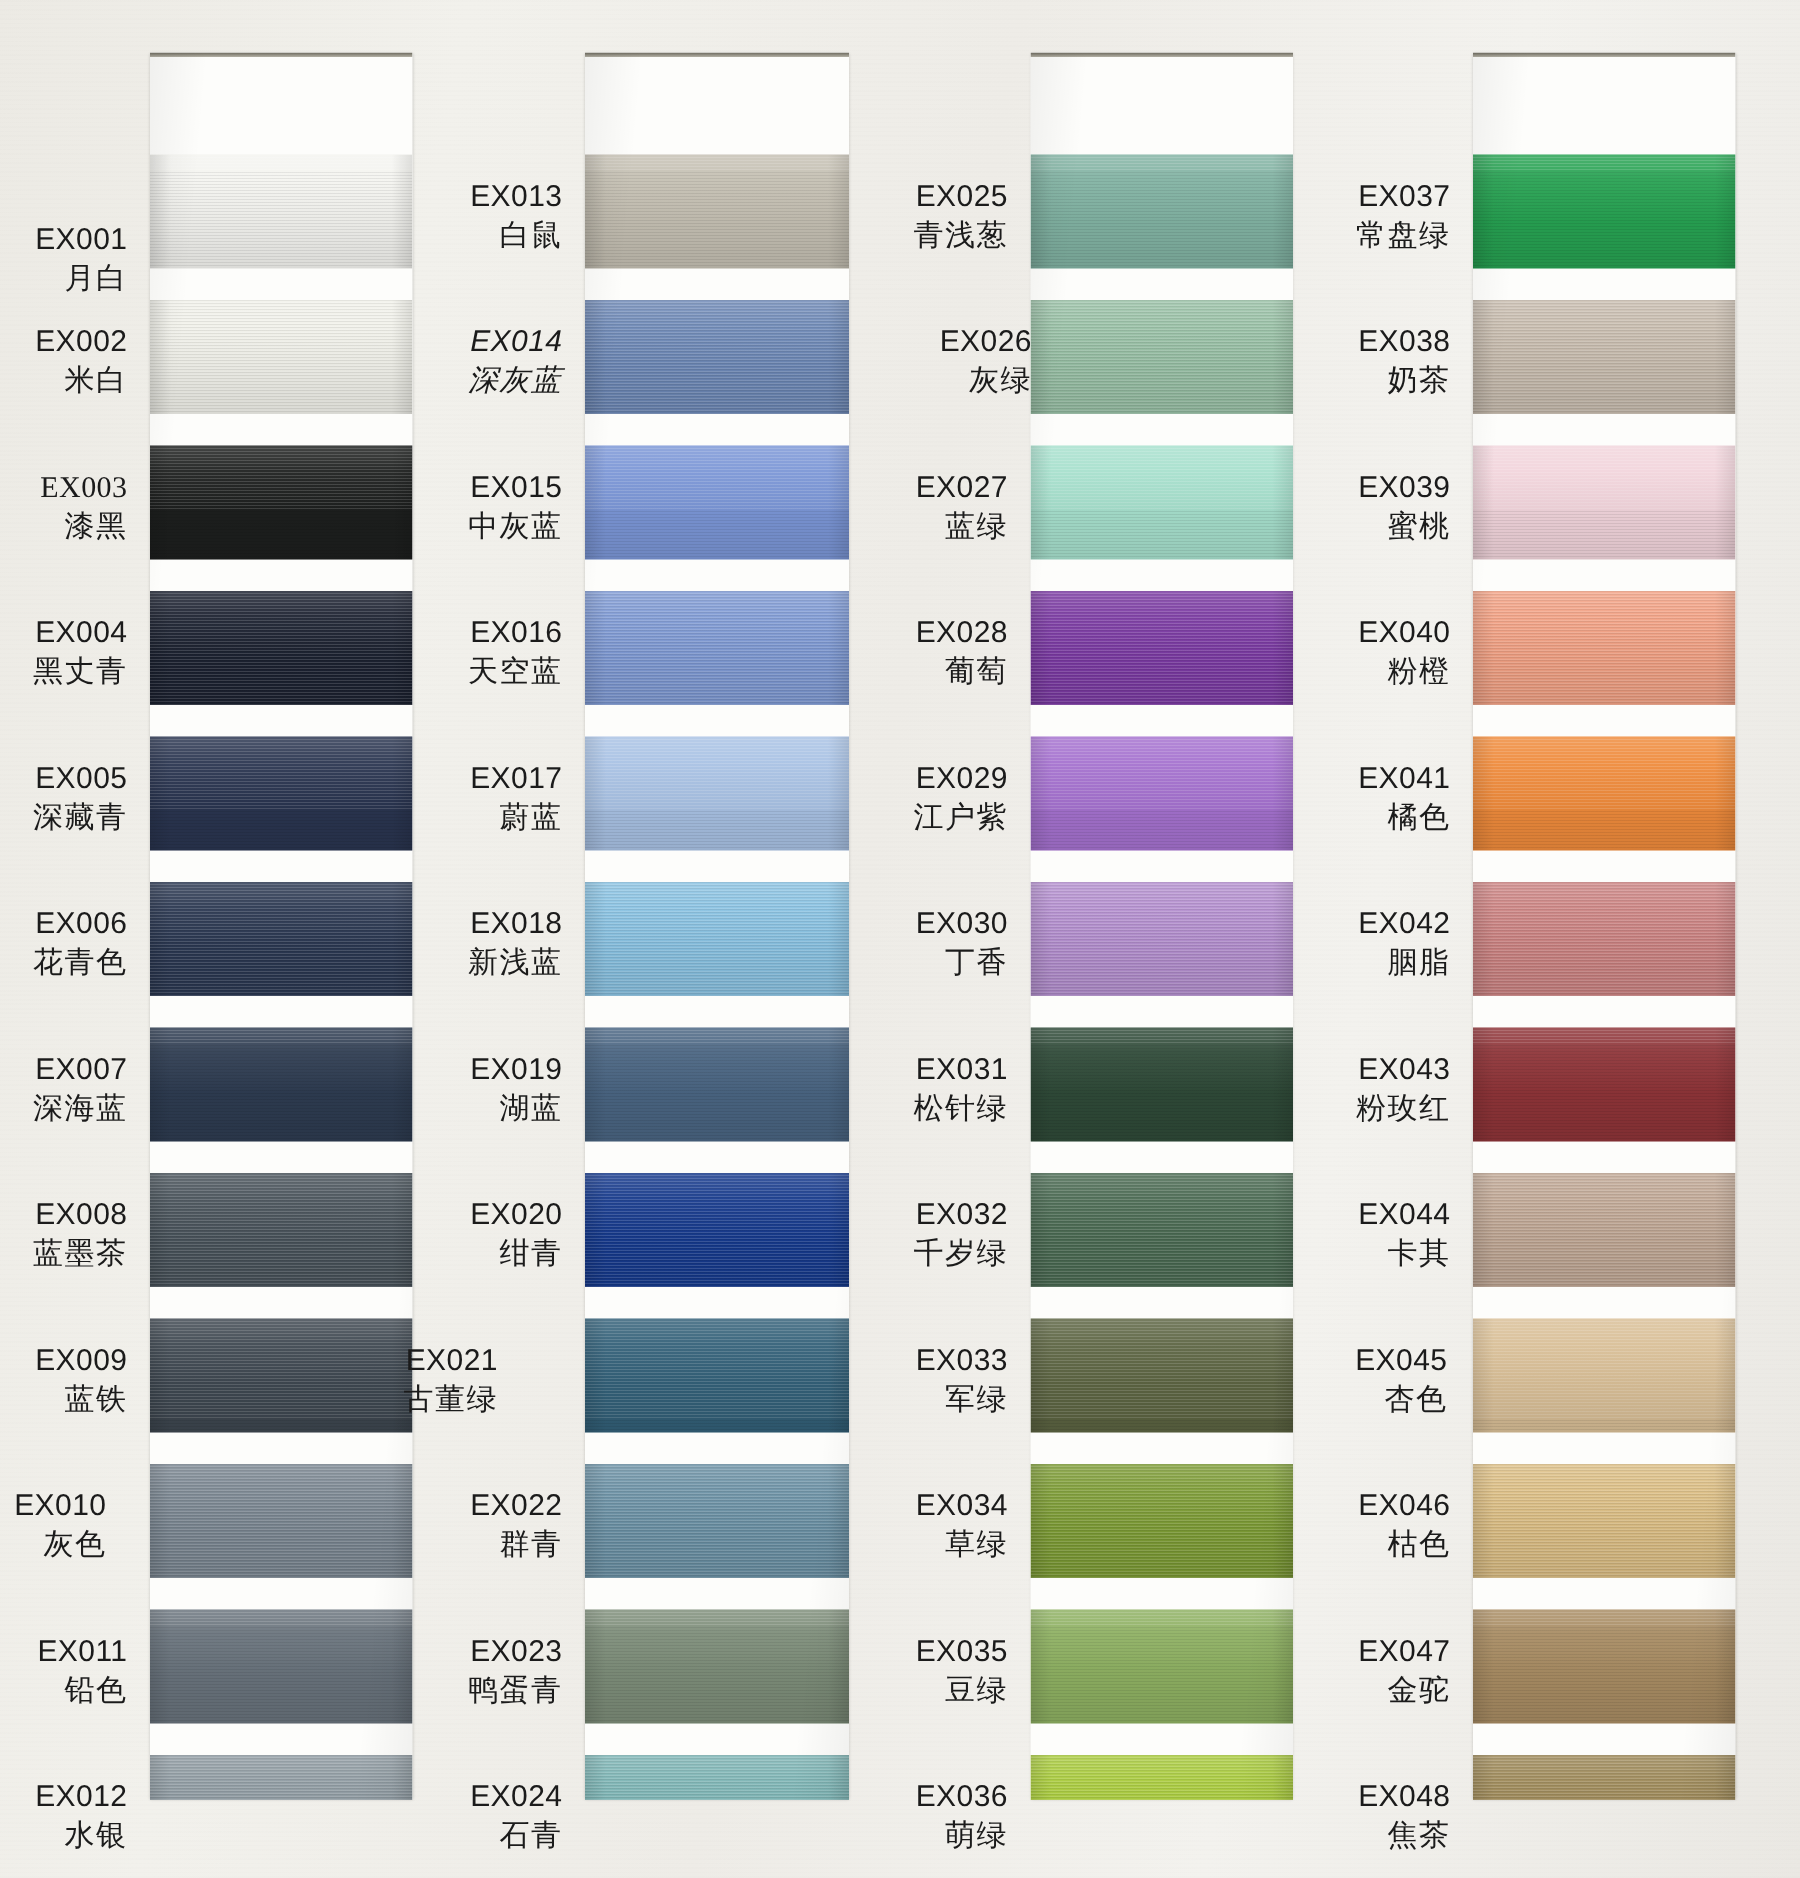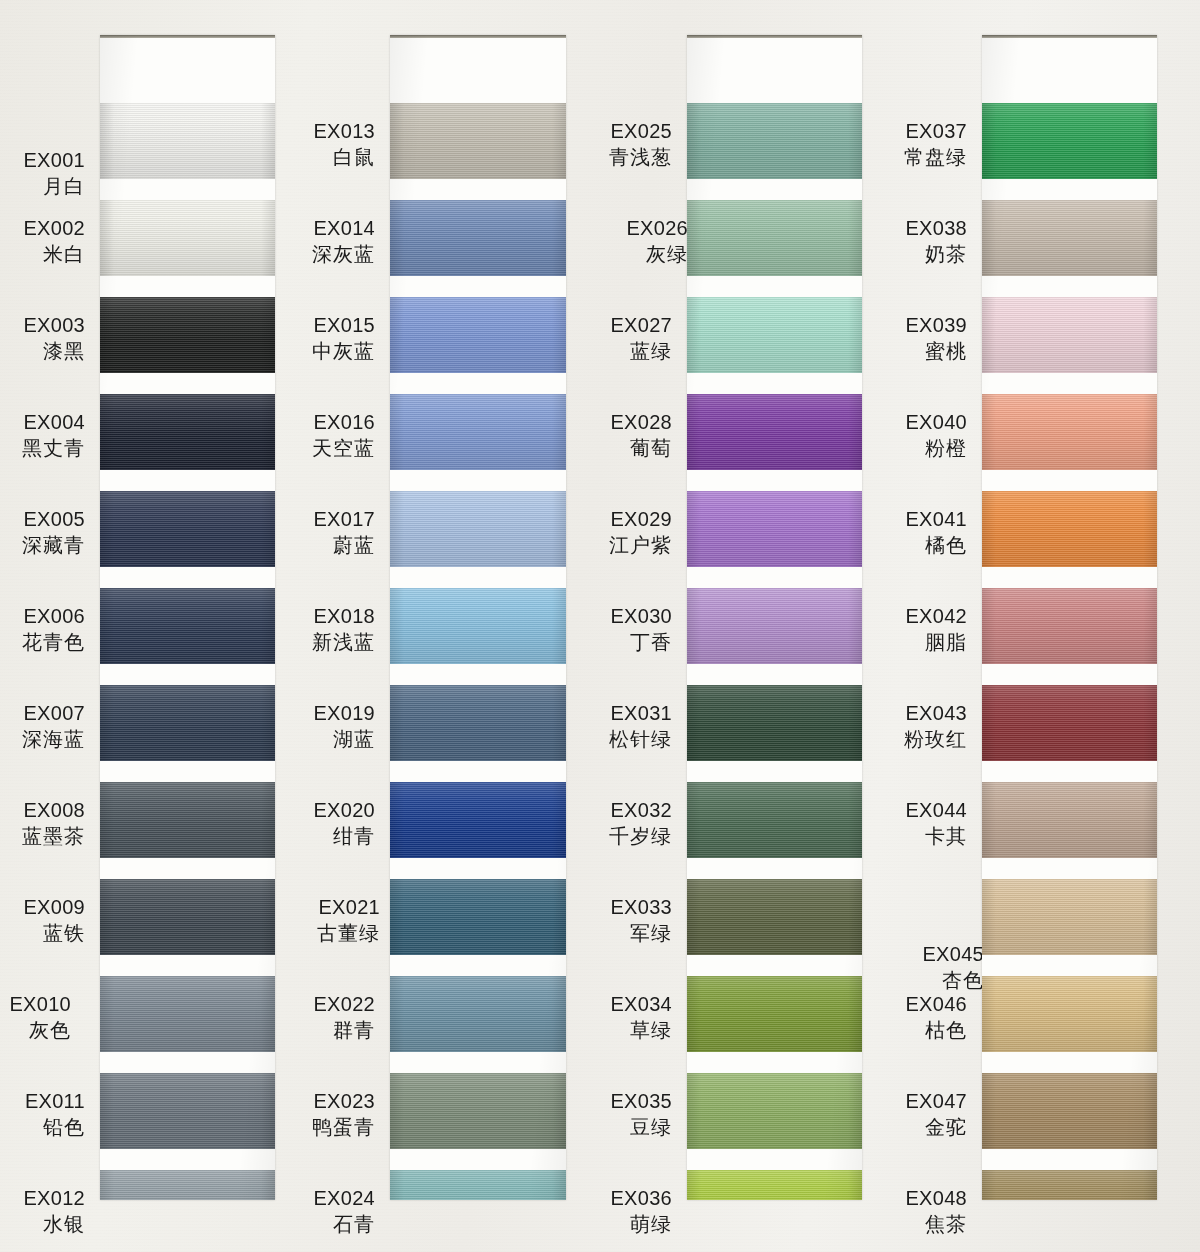--- a/index.html
+++ b/index.html
@@ -134,21 +134,21 @@
 <div id="backdrop"></div>
 <div id="card">
     <div class="label" style="right: 1115px; top: 118px; margin-top: 29px;">
       <span class="code">EX001</span>
       <span class="name">月白</span>
     </div>
     <div class="label" style="right: 1115px; top: 215px;">
       <span class="code">EX002</span>
       <span class="name">米白</span>
     </div>
-    <div class="label" style="right: 1115px; top: 312px;">
+    <div class="label" style="right: 1115px; top: 312px; font-family: Liberation Serif, serif;">
       <span class="code">EX003</span>
       <span class="name">漆黑</span>
     </div>
     <div class="label" style="right: 1115px; top: 409px;">
       <span class="code">EX004</span>
       <span class="name">黑丈青</span>
     </div>
     <div class="label" style="right: 1115px; top: 506px;">
       <span class="code">EX005</span>
       <span class="name">深藏青</span>
@@ -242,21 +242,21 @@
           <div class="thread-texture"></div>
           <div class="sheen"></div>
           <div class="edgeshade"></div>
         </div>
       </div>
     </div>
     <div class="label" style="right: 825px; top: 118px;">
       <span class="code">EX013</span>
       <span class="name">白鼠</span>
     </div>
-    <div class="label" style="right: 825px; top: 215px;">
+    <div class="label" style="right: 825px; top: 215px; font-style: italic;">
       <span class="code">EX014</span>
       <span class="name">深灰蓝</span>
     </div>
     <div class="label" style="right: 825px; top: 312px;">
       <span class="code">EX015</span>
       <span class="name">中灰蓝</span>
     </div>
     <div class="label" style="right: 825px; top: 409px;">
       <span class="code">EX016</span>
       <span class="name">天空蓝</span>
@@ -270,21 +270,21 @@
       <span class="name">新浅蓝</span>
     </div>
     <div class="label" style="right: 825px; top: 700px;">
       <span class="code">EX019</span>
       <span class="name">湖蓝</span>
     </div>
     <div class="label" style="right: 825px; top: 797px;">
       <span class="code">EX020</span>
       <span class="name">绀青</span>
     </div>
-    <div class="label" style="right: 820px; top: 894px;">
+    <div class="label" style="right: 868px; top: 894px;">
       <span class="code">EX021</span>
       <span class="name">古董绿</span>
     </div>
     <div class="label" style="right: 825px; top: 991px;">
       <span class="code">EX022</span>
       <span class="name">群青</span>
     </div>
     <div class="label" style="right: 825px; top: 1088px;">
       <span class="code">EX023</span>
       <span class="name">鸭蛋青</span>
@@ -494,21 +494,21 @@
       <span class="name">胭脂</span>
     </div>
     <div class="label" style="right: 233px; top: 700px;">
       <span class="code">EX043</span>
       <span class="name">粉玫红</span>
     </div>
     <div class="label" style="right: 233px; top: 797px;">
       <span class="code">EX044</span>
       <span class="name">卡其</span>
     </div>
-    <div class="label" style="right: 216px; top: 894px; margin-top: 47px;">
+    <div class="label" style="right: 235px; top: 894px;">
       <span class="code">EX045</span>
       <span class="name">杏色</span>
     </div>
     <div class="label" style="right: 233px; top: 991px;">
       <span class="code">EX046</span>
       <span class="name">枯色</span>
     </div>
     <div class="label" style="right: 233px; top: 1088px;">
       <span class="code">EX047</span>
       <span class="name">金驼</span>

